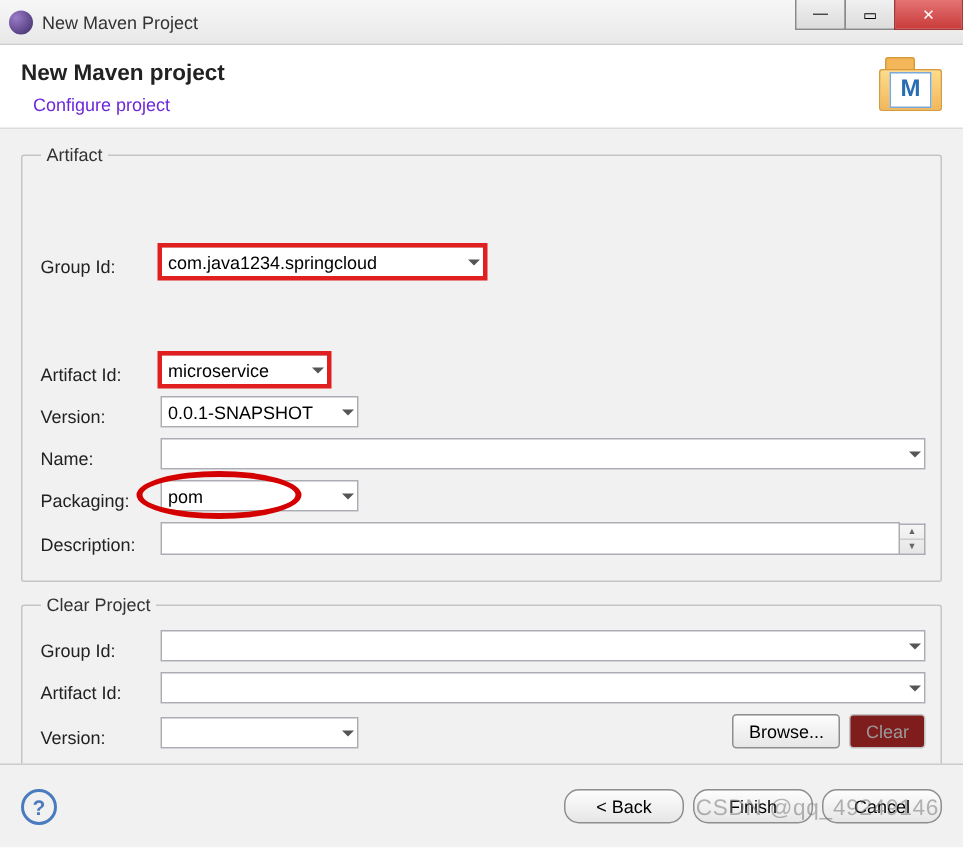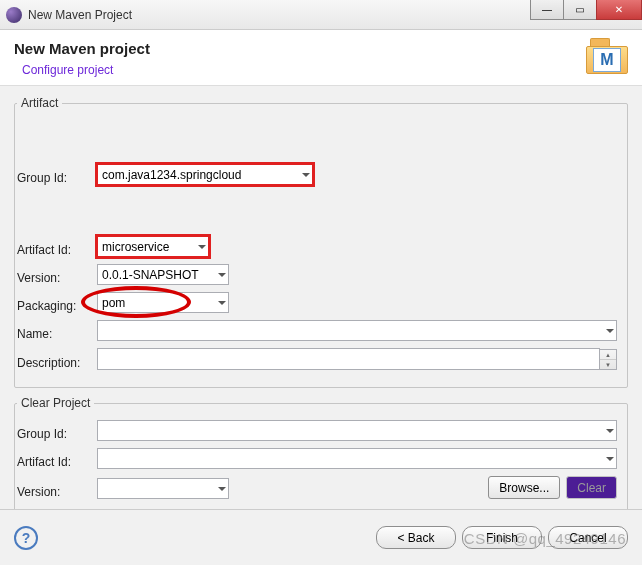--- a/index.html
+++ b/index.html
@@ -105,21 +105,21 @@
   .content {
     padding: 10px 14px;
     background: #f1f1f1;
     height: 440px;
     position: relative;
   }
   fieldset {
     border: 1px solid #c5c5c5;
     border-radius: 2px;
     margin: 0 0 8px 0;
-    padding: 10px 10px 10px 2px;
+    padding: 10px 10px 10px 12px;
     background: #f1f1f1;
   }
   legend {
     padding: 0 4px;
     color: #333;
   }
   .row {
     display: flex;
     align-items: flex-end;
     margin-bottom: 7px;
@@ -189,21 +189,21 @@
     border: 1px solid #8e8e8e;
     border-radius: 3px;
     font-family: inherit;
     font-size: 12px;
     margin-left: 6px;
     cursor: pointer;
   }
   .btn:disabled {
     color: #9a9a9a;
     border-color: #c2c2c2;
-    background: #4c1d95;
+    background: #7f1d1d;
     cursor: default;
   }
   .advanced {
     display: flex;
     align-items: center;
     margin-top: 12px;
     color: #222;
     cursor: pointer;
   }
   .advanced .tri {
@@ -297,34 +297,34 @@
 
     <div class="row">
       <label>Version:</label>
       <div class="combo w-med">
         <span>0.0.1-SNAPSHOT</span>
         <span class="arrow"></span>
       </div>
     </div>
 
     <div class="row">
+      <label>Name:</label>
+      <div class="combo w-full">
+        <span></span>
+        <span class="arrow"></span>
+      </div>
+    </div>
+
+    <div class="row">
       <label>Packaging:</label>
       <div class="combo w-med">
         <span>pom</span>
         <span class="arrow"></span>
       </div>
       <div class="oval" style="left:64px; top:-6px; width:110px; height:32px;"></div>
-    </div>
-
-    <div class="row">
-      <label>Name:</label>
-      <div class="combo w-full">
-        <span></span>
-        <span class="arrow"></span>
-      </div>
     </div>
 
     <div class="row desc-row">
       <label>Description:</label>
       <textarea class="txt" value="" style=""></textarea>
       <div class="spinner">
         <div>▲</div>
         <div>▼</div>
       </div>
     </div>

